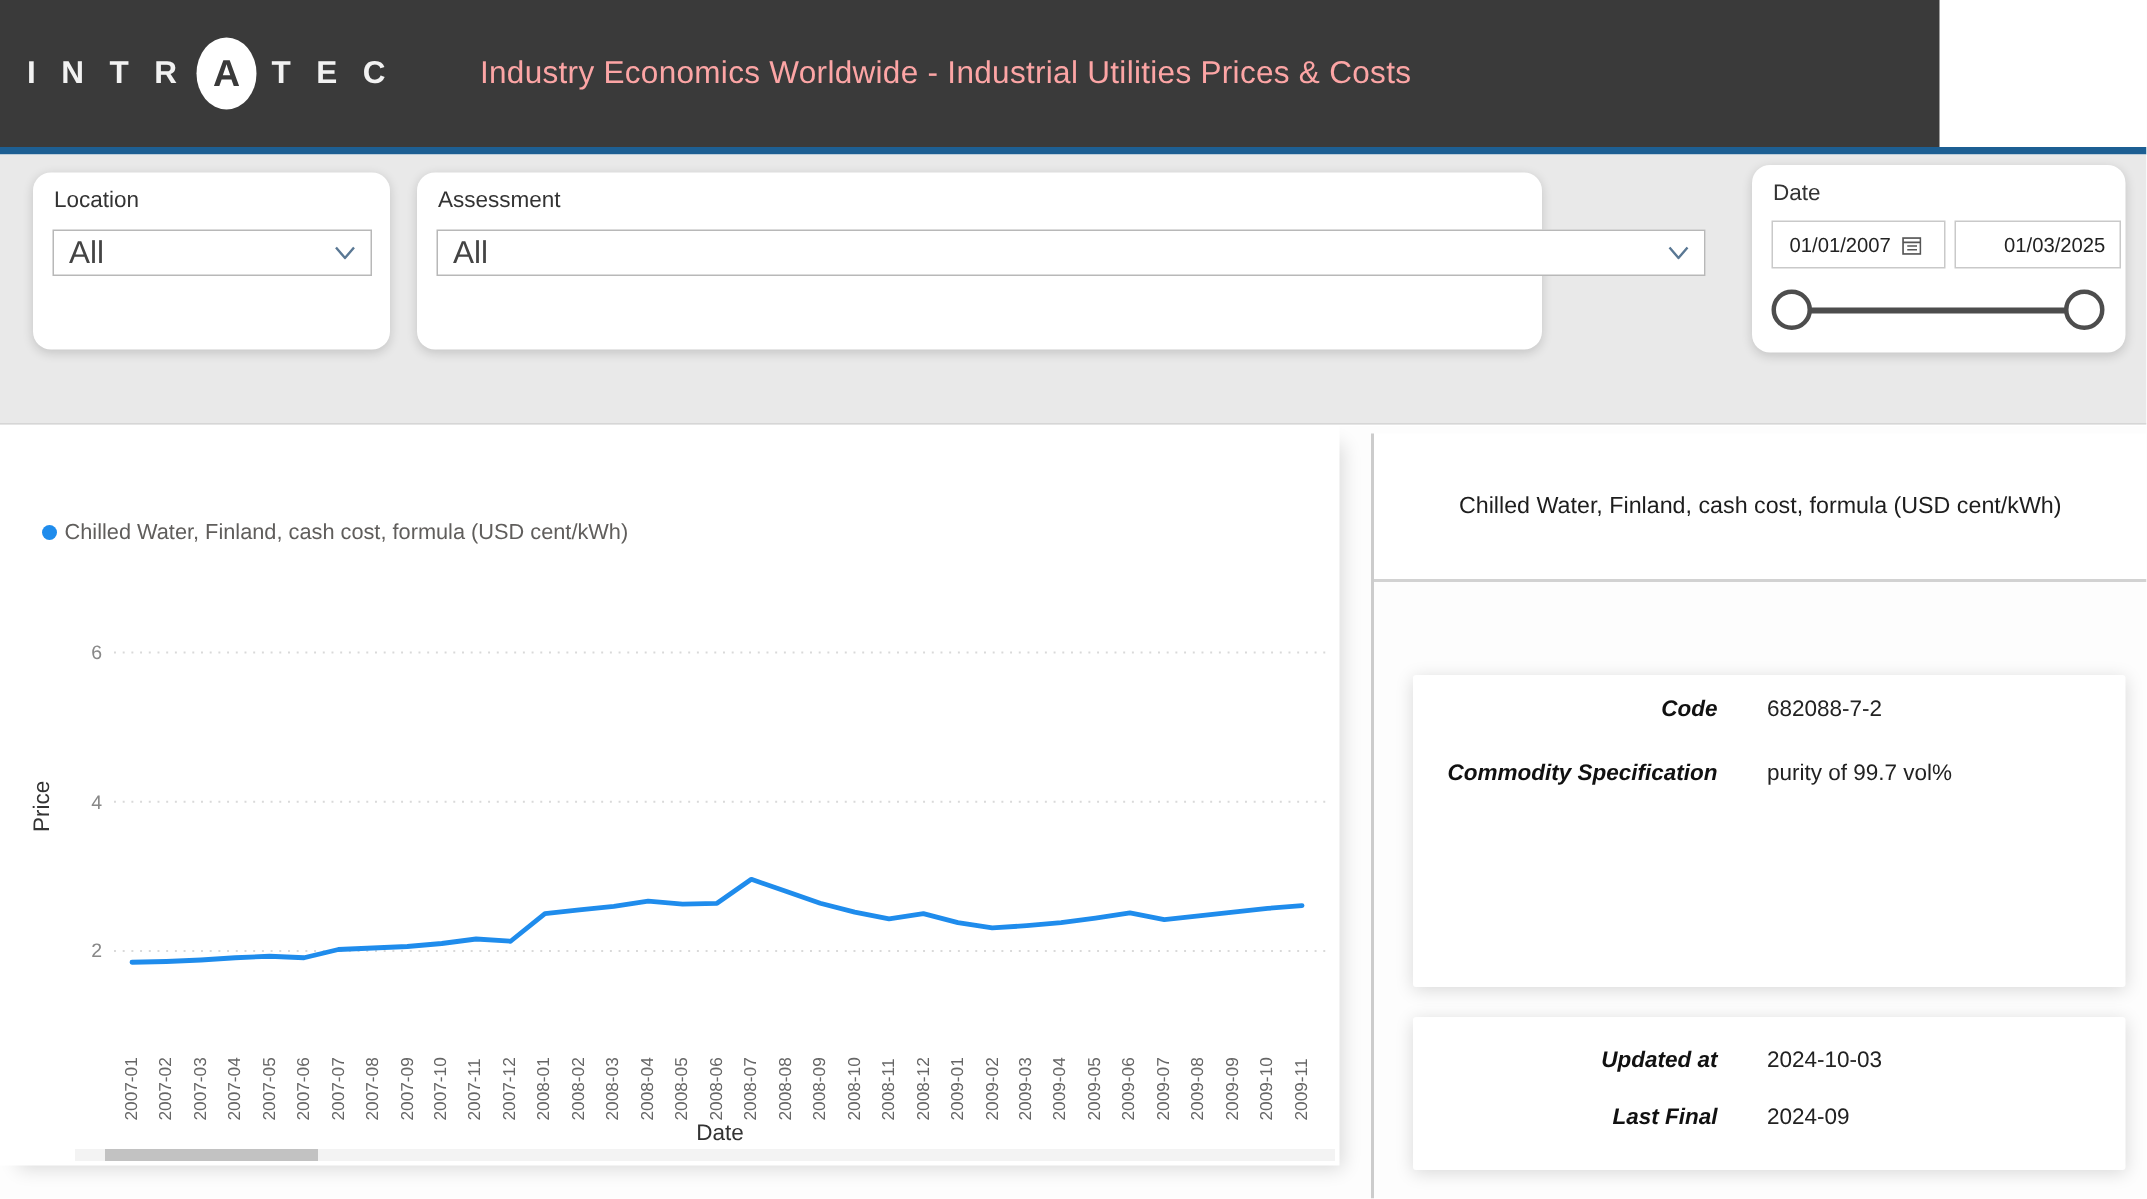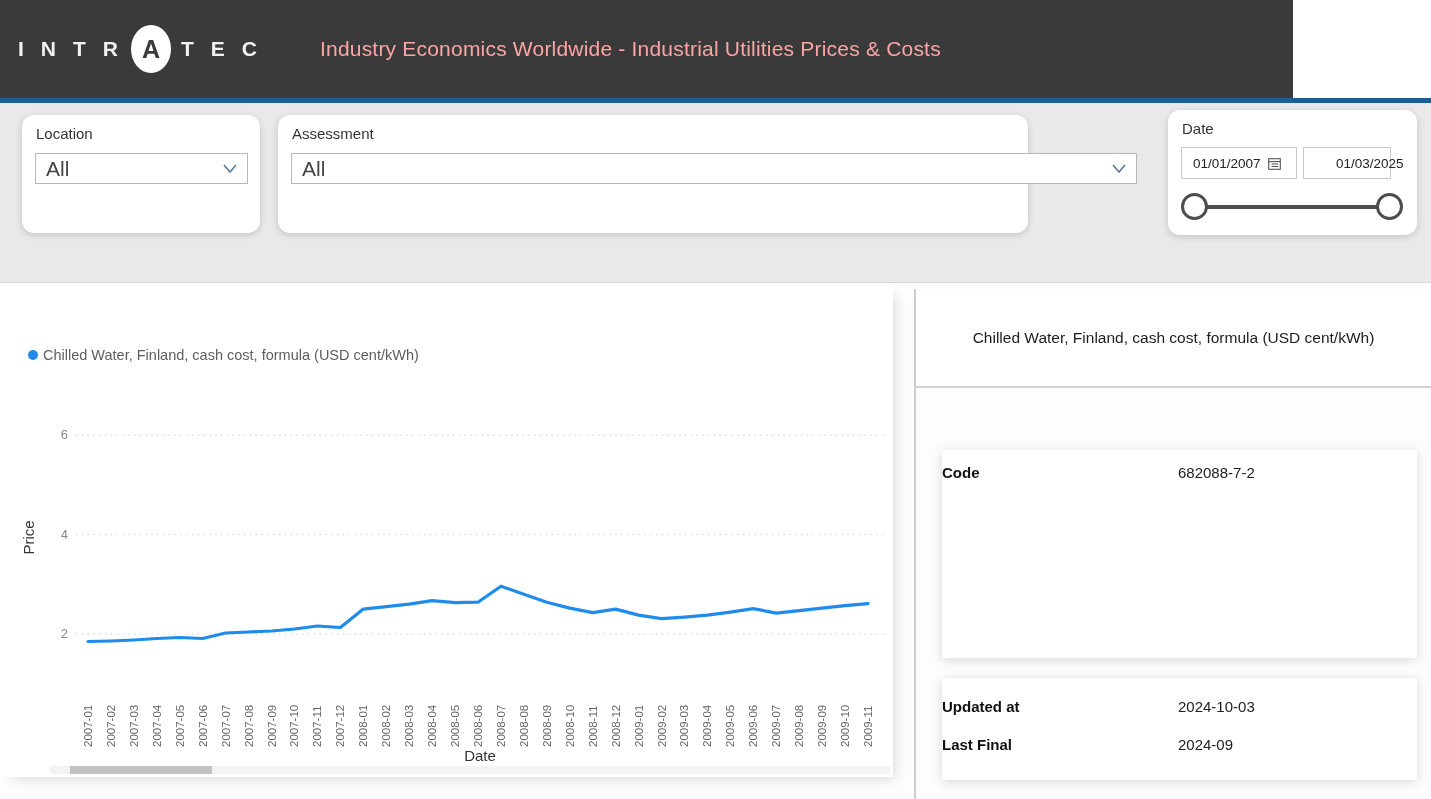--- a/index.html
+++ b/index.html
@@ -23,21 +23,21 @@
   .flabel { position:absolute; left:14px; top:10px; font-size:15px; color:#333; }
   .dropdown { position:absolute; left:13px; top:38px; height:31px; background:#fff; border:1px solid #b8b8b8; display:flex; align-items:center; padding:0 10px; font-size:21px; color:#444; cursor:pointer; }
   .dropdown .dd-value { flex:1; }
   .chev { width:14px; height:9px; flex:0 0 auto; }
   .fcard-location .dropdown { width:213px; }
   .fcard-assessment .dropdown { width:846px; }
 
   .date-inputs { position:absolute; left:13px; top:37px; display:flex; gap:6px; }
   .date-input { height:32px; border:1px solid #c9c9c9; background:#fff; display:flex; align-items:center; padding:0 7px 0 11px; font-size:13.5px; color:#222; gap:7px; }
   .date-input.start { width:116px; }
-  .date-input.end { width:88px;padding-left:32px; }
+  .date-input.end { width:111px;padding-left:32px; }
   .cal-icon { width:13px; height:13px; }
 
   .slider { position:absolute; left:13px; top:78px; width:222px; height:38px; }
   .slider-track { position:absolute; left:12px; right:12px; top:17px; height:4px; background:#4d4d4d; }
   .slider-handle { position:absolute; top:5px; width:27px; height:27px; border-radius:50%; background:#fff; border:3px solid #4d4d4d; cursor:pointer; }
   .slider-handle.start { left:0px; }
   .slider-handle.end { right:0px; }
 
   
   .main { position:absolute; left:0; top:284px; width:1431px; height:515px; background:#fdfdfd; }
@@ -55,21 +55,21 @@
 
   
   .panel-divider { position:absolute; left:914px; top:5px; width:2px; height:510px; background:#cccccc; }
   .series-title-box { position:absolute; left:916px; top:5px; width:515px; height:99px; background:#fff; border-bottom:2px solid #d2d2d2; display:flex; align-items:center; justify-content:center; }
   .series-title { font-size:15.5px; color:#1d1d1d; text-align:center; padding:0 20px; }
   .info-card { position:absolute; background:#ffffff; box-shadow:0 2px 12px rgba(0,0,0,0.15); border-radius:2px; }
   .info-card.specs { left:942px; top:166px; width:475px; height:208px; padding-top:14px; }
   .info-card.meta { left:942px; top:394px; width:475px; height:102px; padding-top:20px; }
   .info-row { display:flex; margin-bottom:26px; line-height:17px; }
   .info-card.meta .info-row { margin-bottom:21px; }
-  .info-label { width:203px; text-align:left; font-size:15px; font-weight:700; color:#111; }
+  .info-label { width:203px; text-align:right; font-size:15px; font-weight:700; color:#111;font-style:italic; }
   .info-value { margin-left:33px; font-size:15px; color:#222; }
 </style>
 </head>
 <body>
 
 <div class="header">
   <div class="logo">
     <span class="logo-prefix">INTR</span>
     <span class="logo-accent">A</span>
     <span class="logo-suffix">TEC</span>
@@ -198,20 +198,24 @@
 
   <div class="series-title-box">
     <div class="series-title">Chilled Water, Finland, cash cost, formula (USD cent/kWh)</div>
   </div>
 
   <div class="info-card specs">
     <div class="info-row">
       <div class="info-label">Code</div>
       <div class="info-value">682088-7-2</div>
     </div>
+    <div class="info-row">
+      <div class="info-label">Commodity Specification</div>
+      <div class="info-value">purity of 99.7 vol%</div>
+    </div>
   </div>
 
   <div class="info-card meta">
     <div class="info-row">
       <div class="info-label">Updated at</div>
       <div class="info-value">2024-10-03</div>
     </div>
     <div class="info-row">
       <div class="info-label">Last Final</div>
       <div class="info-value">2024-09</div>

